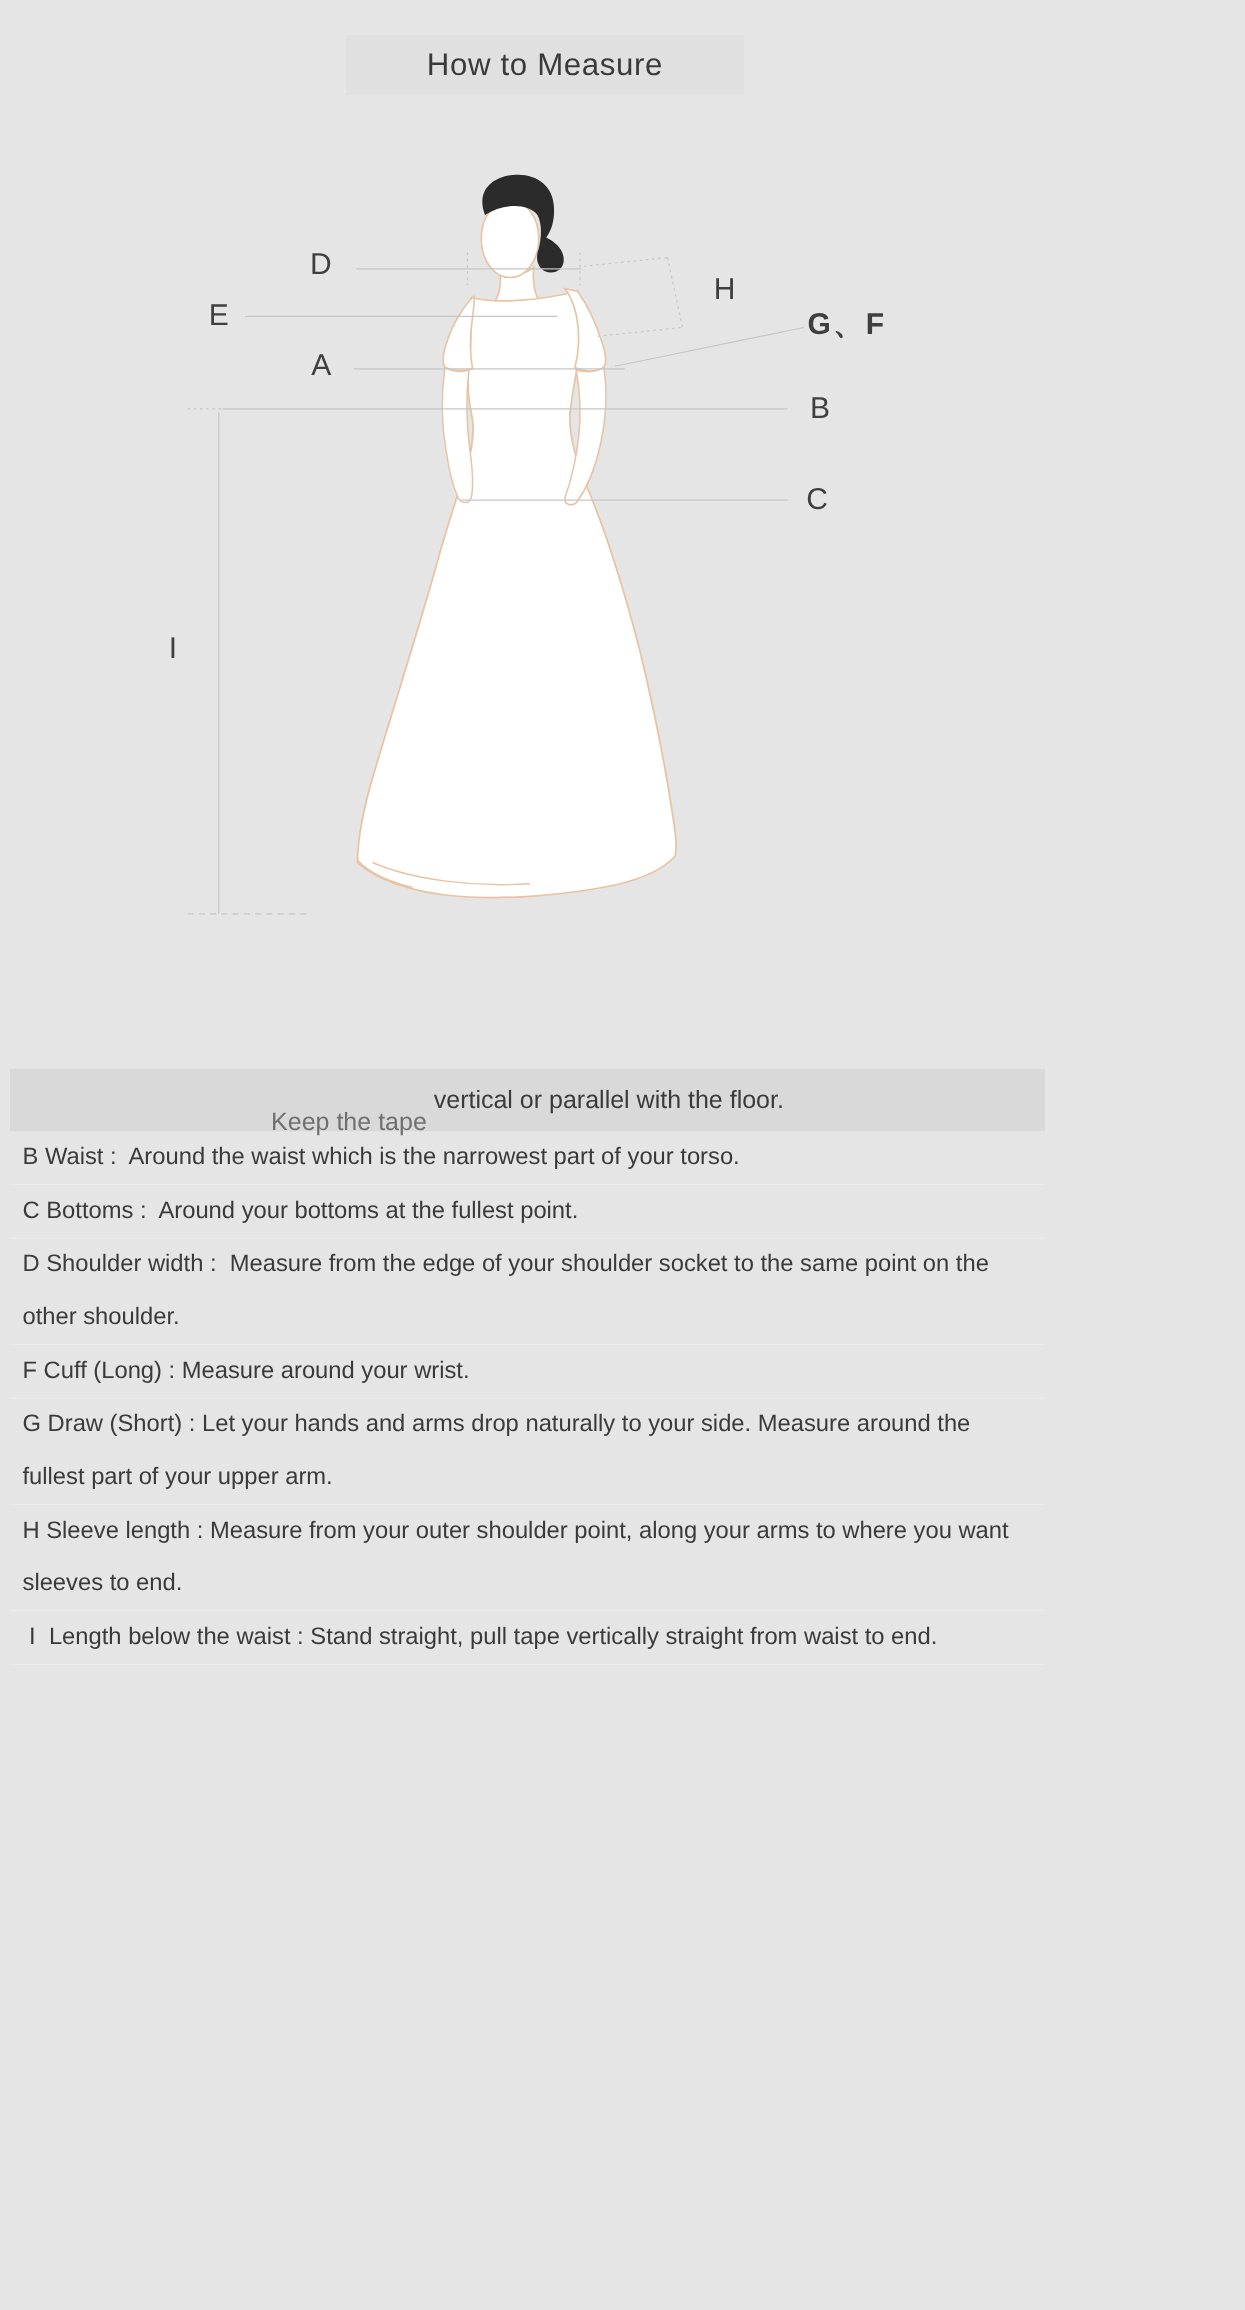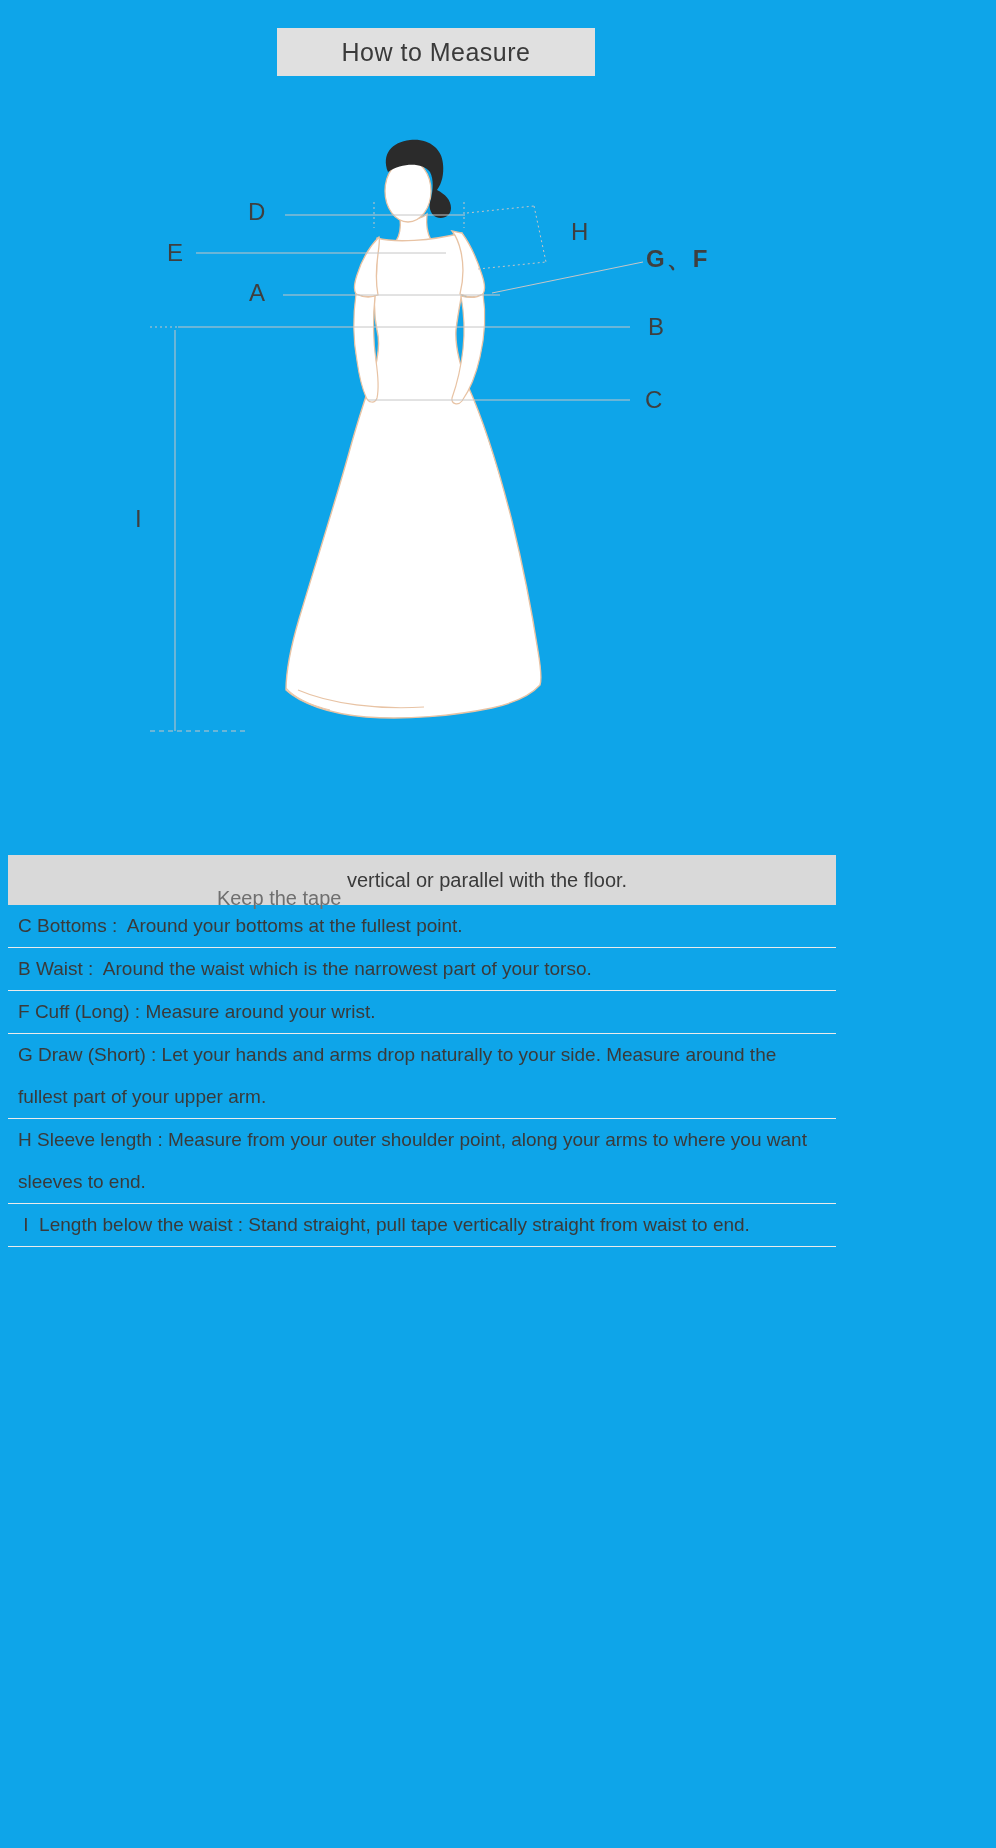--- a/index.html
+++ b/index.html
@@ -1,17 +1,17 @@
 <!DOCTYPE html>
 <html><head>
 <meta charset="utf-8">
 <style>
   * { margin:0; padding:0; box-sizing:border-box; }
   html, body { background:#ffffff; font-family:"Liberation Sans", sans-serif; }
-  .page { position:relative; width:996px; height:1848px; background:#0ea5e9; overflow:hidden; }
+  .page { position:relative; width:996px; height:1848px; background:#e5e5e5; overflow:hidden; }
 
   .title-box {
     position:absolute; left:277px; top:28px; width:318px; height:48px;
     background:#e0e0e0; display:flex; align-items:center; justify-content:center;
   }
   .title-box span { font-size:25px; color:#3a3a3a; letter-spacing:0.5px; }
 
   .figure-svg { position:absolute; left:0; top:0; width:996px; height:1848px; pointer-events:none; }
 
   .diagram-label { position:absolute; font-size:24px; color:#3f3f3f; }
@@ -83,21 +83,22 @@
   <div class="diagram-label" style="left:646px; top:243px; letter-spacing:2px;font-weight:bold;">G、F</div>
   <div class="diagram-label" style="left:648px; top:313px;">B</div>
   <div class="diagram-label" style="left:645px; top:386px;">C</div>
   <div class="diagram-label" style="left:135px; top:505px;">I</div>
 
   <div class="meas-table">
     <div class="thead">
       <span class="prefix">Keep the tape </span>
         <span class="rest">vertical or parallel with the floor.</span>
     </div>
+    <div class="trow"><span>B Waist :  Around the waist which is the narrowest part of your torso.</span></div>
     <div class="trow"><span>C Bottoms :  Around your bottoms at the fullest point.</span></div>
-    <div class="trow"><span>B Waist :  Around the waist which is the narrowest part of your torso.</span></div>
+    <div class="trow"><span>D Shoulder width :  Measure from the edge of your shoulder socket to the same point on the other shoulder.</span></div>
     <div class="trow"><span>F Cuff (Long) : Measure around your wrist.</span></div>
     <div class="trow"><span>G Draw (Short) : Let your hands and arms drop naturally to your side. Measure around the fullest part of your upper arm.</span></div>
     <div class="trow"><span>H Sleeve length : Measure from your outer shoulder point, along your arms to where you want sleeves to end.</span></div>
     <div class="trow"><span> I  Length below the waist : Stand straight, pull tape vertically straight from waist to end.</span></div>
   </div>
 
 </div>
 
 </body></html>

